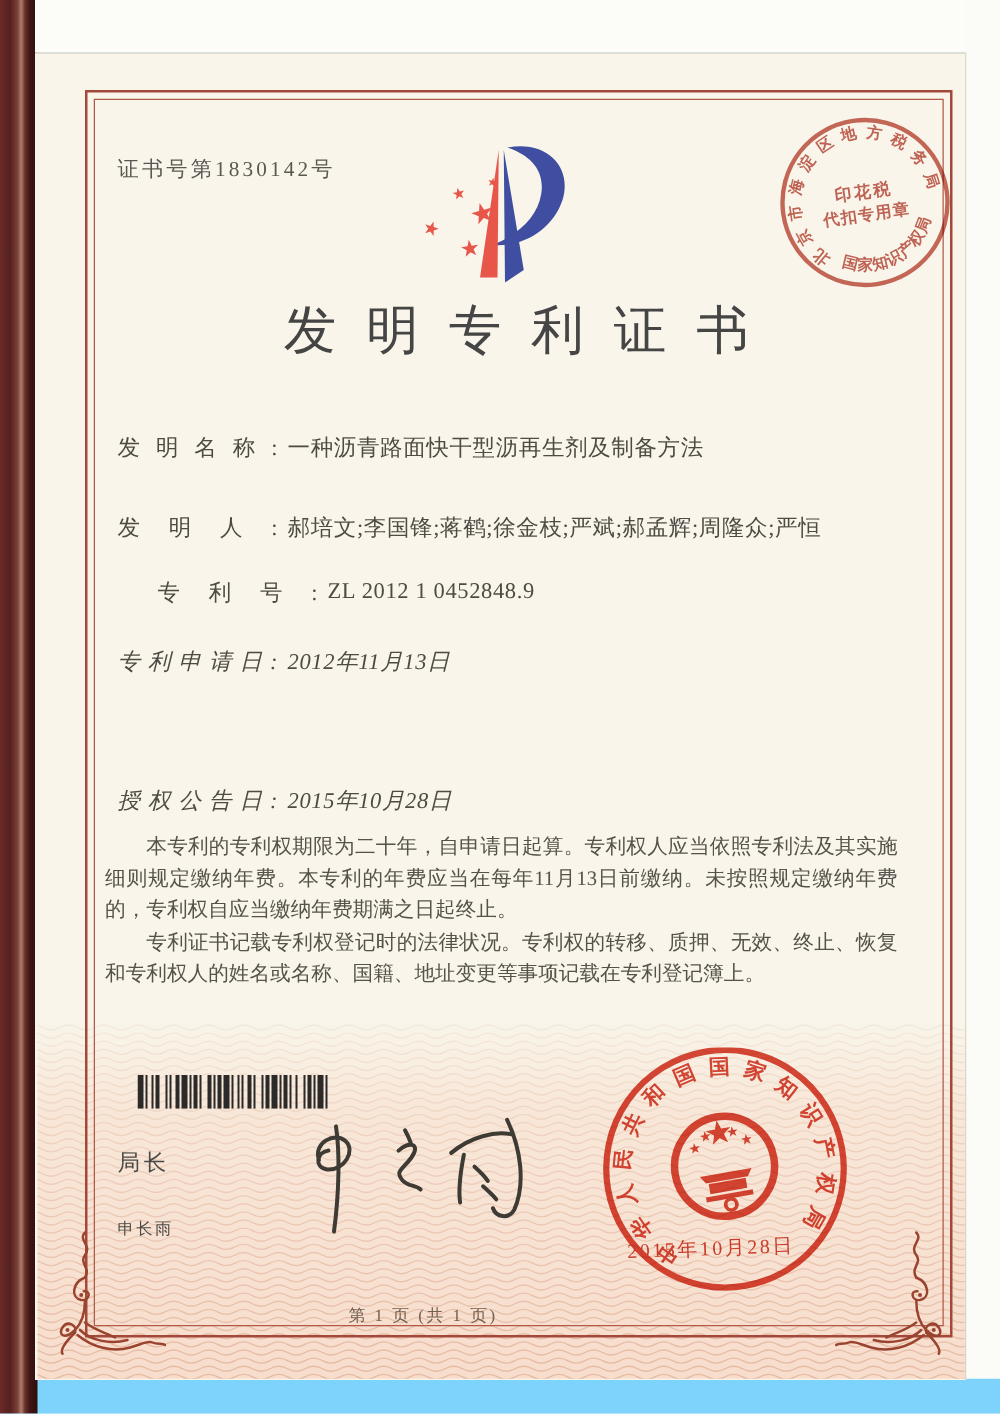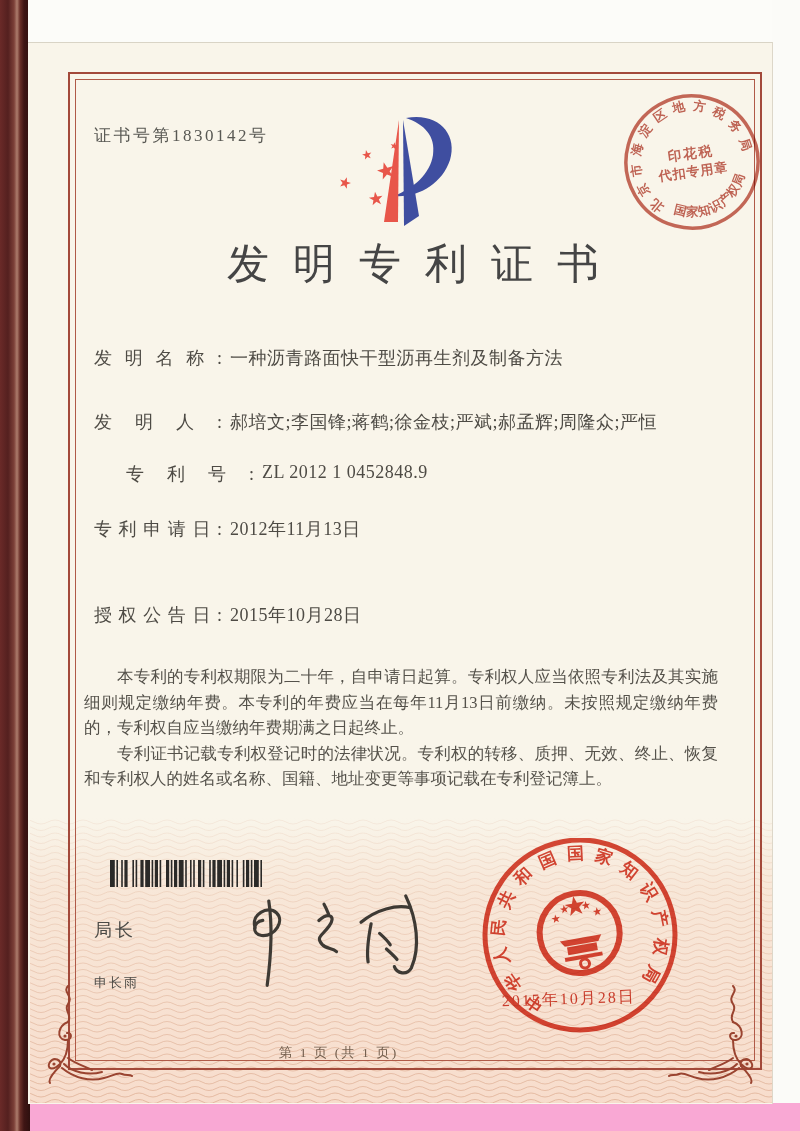--- a/index.html
+++ b/index.html
@@ -1,17 +1,17 @@
 <!DOCTYPE html>
 <html lang="zh"><head>
 <meta charset="utf-8">
 <style>
   html,body{margin:0;padding:0;}
   body{width:800px;height:1131px;font-family:"Liberation Serif","DejaVu Serif",serif;}
-  .scene{position:relative;width:800px;height:1131px;background:#f9a8d4;overflow:hidden;}
+  .scene{position:relative;width:800px;height:1131px;background:#7dd3fc;overflow:hidden;}
   .abs{position:absolute;}
 
   
   .cover-left{left:0;top:0;width:30px;height:1131px;
     background:linear-gradient(90deg,#6a2a28 0px,#54201f 8px,#7c4038 14px,#ad7d6d 17px,#6a3029 20px,#3f1514 24px,#2e100f 30px);z-index:0;}
   .margin-top{left:28px;top:0;width:772px;height:42px;background:#fcfcf9;z-index:1;}
   .margin-right{left:772px;top:0;width:28px;height:1103px;background:#fbfbf8;z-index:1;}
 
   
   .paper{left:28px;top:42px;width:744px;height:1061px;background:#f9f5ea;
@@ -26,21 +26,21 @@
   .corner-orn{z-index:3;}
 
   
   .cert-number{left:94px;top:124px;font-size:17px;letter-spacing:2.5px;color:#585853;z-index:4;}
   .logo{left:330px;top:108px;z-index:4;}
   .title{left:68px;top:236px;width:690px;text-align:center;font-size:42px;color:#454545;
     letter-spacing:24px;text-indent:24px;font-weight:500;z-index:4;}
   .field{left:94px;width:625px;font-size:18px;color:#4e4b45;z-index:4;white-space:nowrap;}
   .field-label{display:inline-block;width:128px;text-align:justify;text-align-last:justify;vertical-align:top;}
   .field-value{margin-left:8px;letter-spacing:.5px;}
-  .f0{top:346px;} .f1{top:410px;} .f2{top:462px;margin-left:32px;} .f3{top:517px;} .f4{top:573px;} .f5{top:603px;}
+  .f0{top:346px;} .f1{top:410px;} .f2{top:462px;margin-left:32px;} .f3{top:517px;font-style:italic;} .f4{top:573px;} .f5{top:628px;font-style:italic;}
   .body-text{left:84px;top:664px;width:634px;z-index:4;color:#55524b;font-size:16.5px;
     line-height:25.6px;text-align:justify;}
   .body-text p{margin:0;text-indent:2em;}
   .barcode{left:110px;top:860px;z-index:4;}
   .signer-title{left:94px;top:918px;font-size:18px;color:#4b4a46;letter-spacing:3px;z-index:4;}
   .signer-name{left:94px;top:974px;font-size:13px;color:#4b4a46;letter-spacing:2px;z-index:4;}
   .signature{left:222px;top:890px;z-index:4;}
   .footer{left:28px;top:1044px;width:621px;text-align:center;font-size:13.5px;color:#74604f;
     letter-spacing:2px;z-index:4;}
 

